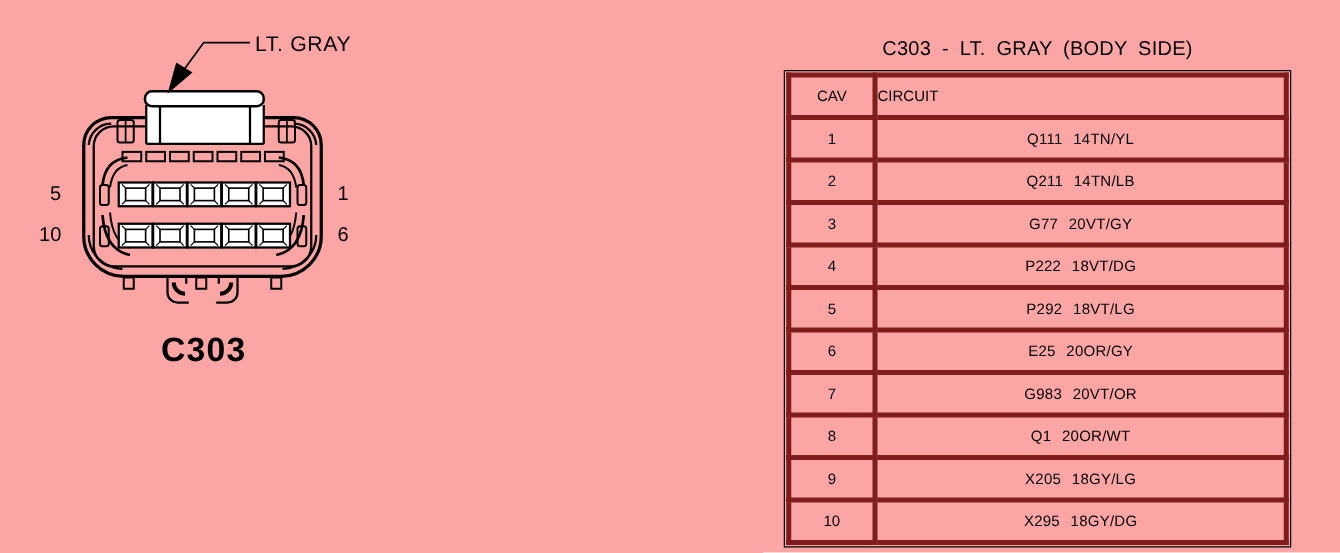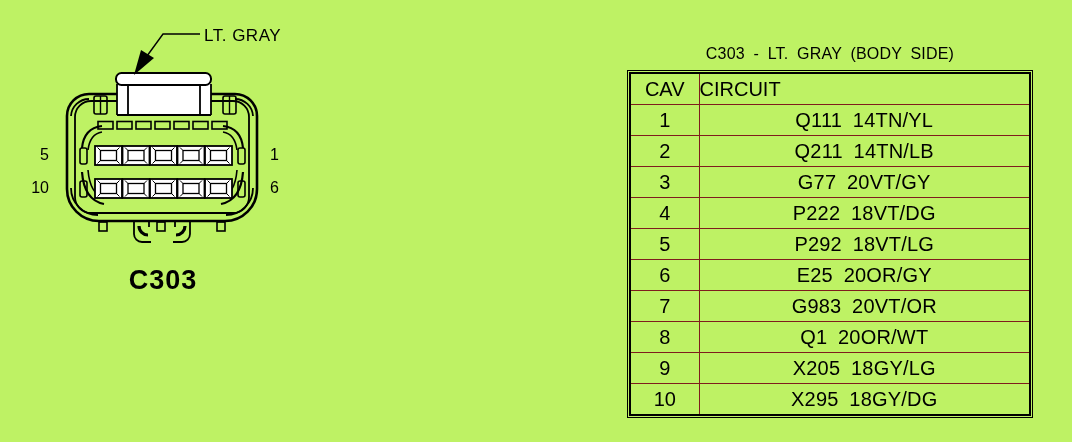--- a/index.html
+++ b/index.html
@@ -1,38 +1,38 @@
 <!DOCTYPE html>
 <html><head>
 <meta charset="utf-8">
 <style>
   html,body{margin:0;padding:0;background:#fff;}
   #page{
-    position:relative;width:1072px;height:442px;background:#bef264;overflow:hidden;
+    position:relative;width:1072px;height:442px;background:#fca5a5;overflow:hidden;
     font-family:"Liberation Sans", sans-serif;color:#000;
   }
   
   #connector-svg{position:absolute;left:0;top:0;}
   .ln{stroke:#000;fill:none;}
   .fw{stroke:#000;fill:#fff;}
   .fb{stroke:none;fill:#000;}
   .mask{stroke:none;fill:#fff;}
   .svg-label{fill:#000;stroke:none;font-family:"Liberation Sans",sans-serif;}
   
-  .pinout{position:absolute;left:629px;top:45px;width:402px;}
+  .pinout{position:absolute;left:629px;top:31px;width:402px;}
   .pinout-title{
     text-align:center;font-size:16px;letter-spacing:0.2px;word-spacing:4px;
     margin:0 0 9px 0;white-space:nowrap;
   }
   table.pinout-table{
     border-collapse:collapse;table-layout:fixed;width:100%;
     border:2px solid #000;outline:1px solid #000;outline-offset:1px;
   }
   table.pinout-table th, table.pinout-table td{
-    border:1px solid #7f1d1d;height:30px;padding:0;font-size:20px;font-weight:normal;
+    border:4px solid #7f1d1d;height:30px;padding:0;font-size:12px;font-weight:normal;
     white-space:nowrap;overflow:hidden;
   }
   th.h-cav, td.cav{text-align:center;}
   th.h-circuit{text-align:left;}
   td.circuit{text-align:center;padding-left:10px;word-spacing:5px;letter-spacing:0.2px;}
 </style>
 </head>
 <body>
 
 <div id="page">

